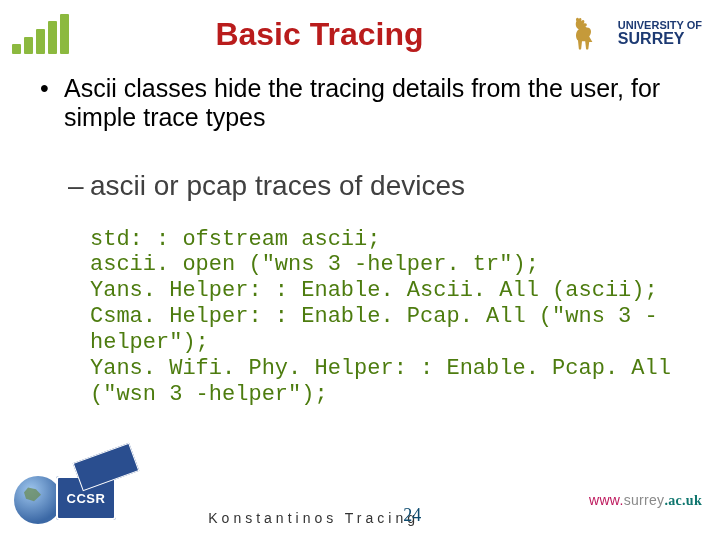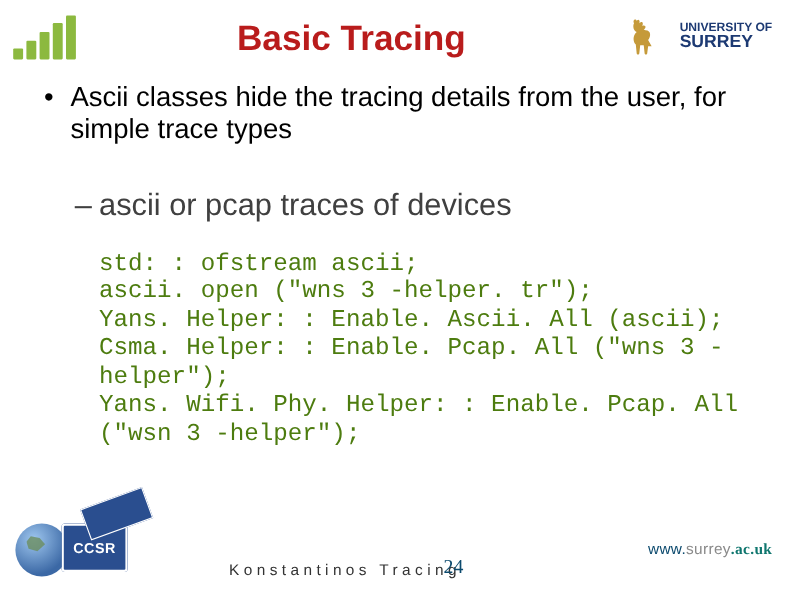--- a/index.html
+++ b/index.html
@@ -187,21 +187,21 @@
     bottom: 14px;
     font-size: 18px;
     color: #0c4a6e;
     font-family: Liberation Serif, serif;
   }
   .surrey-url {
     font-size: 14px;
     color: #8a8a8a;
     letter-spacing: 0.3px;
   }
-  .surrey-url .www { color: #0c4a6e; }
+  .surrey-url .www { color: #be185d; }
   .surrey-url .ac  { color: #0f766e; font-weight: bold; font-family: Liberation Serif, serif; }
 </style>
 </head>
 <body>
 
 <div class="header">
   <div class="bars-icon">
     <div class="bar b1"></div>
       <div class="bar b2"></div>
       <div class="bar b3"></div>

